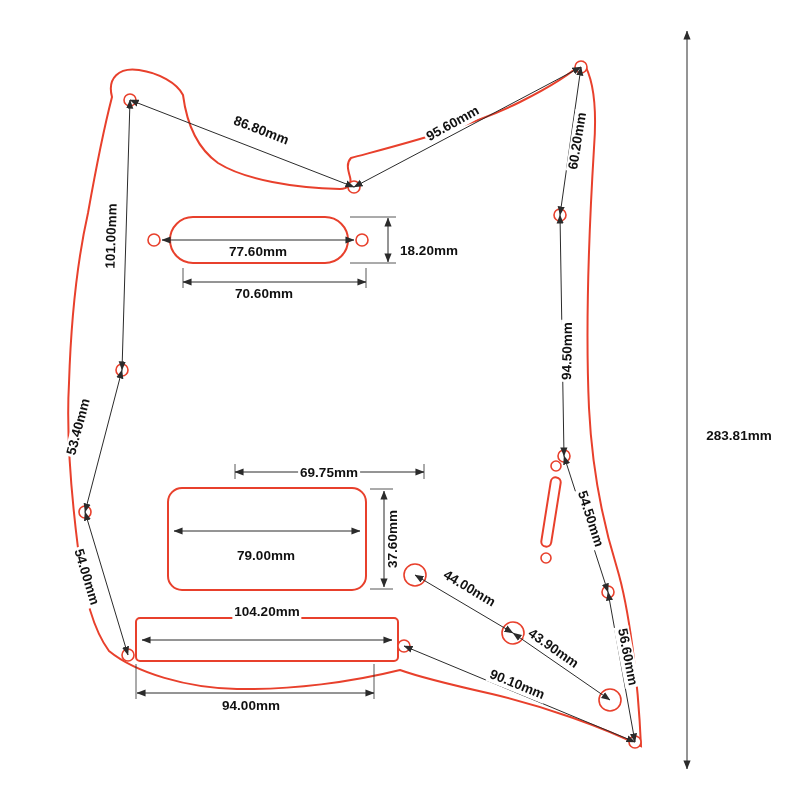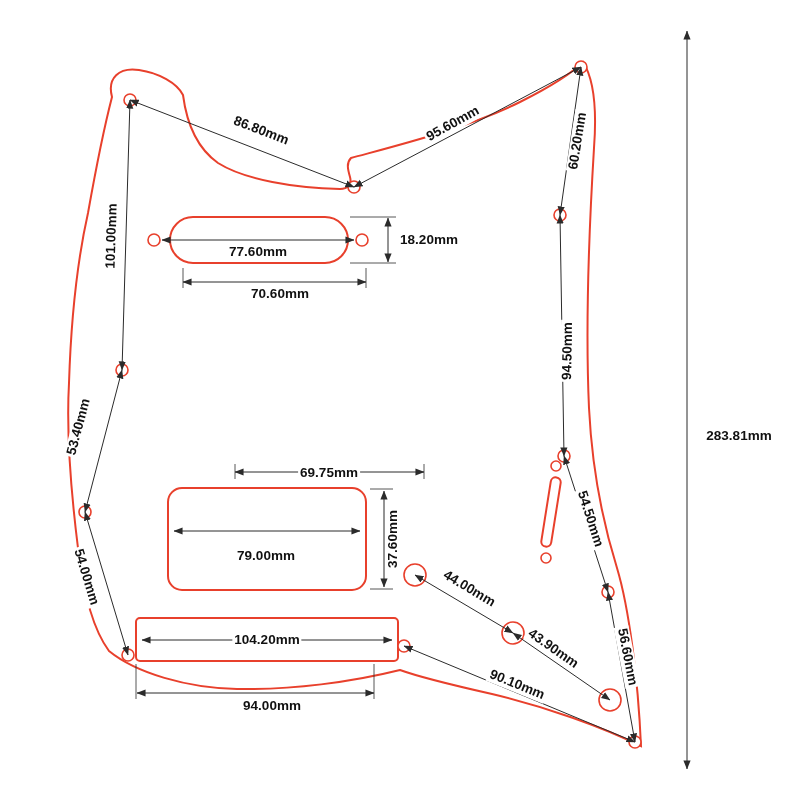--- a/index.html
+++ b/index.html
@@ -130,22 +130,22 @@
   <div class="dim-label" style="left:112px; top:236px; --rot:-88deg">101.00mm</div>
   <div class="dim-label" style="left:79px;  top:427px; --rot:-75deg">53.40mm</div>
   <div class="dim-label" style="left:86px;  top:577px; --rot:73deg">54.00mm</div>
   <div class="dim-label" style="left:568px; top:351px; --rot:-89deg">94.50mm</div>
   <div class="dim-label" style="left:590px; top:519px; --rot:72deg">54.50mm</div>
   <div class="dim-label" style="left:627px; top:657px; --rot:79deg">56.60mm</div>
   <div class="dim-label" style="left:517px; top:685px; --rot:22deg">90.10mm</div>
   <div class="dim-label" style="left:469px; top:589px; --rot:31deg">44.00mm</div>
   <div class="dim-label" style="left:553px; top:649px; --rot:35deg">43.90mm</div>
   <div class="dim-label" style="left:258px; top:252px; --rot:0deg">77.60mm</div>
-  <div class="dim-label" style="left:429px; top:240px; --rot:0deg">18.20mm</div>
-  <div class="dim-label" style="left:280px; top:294px; --rot:0deg">70.60mm</div>
+  <div class="dim-label" style="left:429px; top:251px; --rot:0deg">18.20mm</div>
+  <div class="dim-label" style="left:264px; top:294px; --rot:0deg">70.60mm</div>
   <div class="dim-label" style="left:329px; top:473px; --rot:0deg">69.75mm</div>
   <div class="dim-label" style="left:266px; top:556px; --rot:0deg">79.00mm</div>
   <div class="dim-label" style="left:393px; top:539px; --rot:-90deg">37.60mm</div>
-  <div class="dim-label" style="left:267px; top:640px; --rot:0deg">104.20mm</div>
-  <div class="dim-label" style="left:272px; top:706px; --rot:0deg">94.00mm</div>
+  <div class="dim-label" style="left:267px; top:612px; --rot:0deg">104.20mm</div>
+  <div class="dim-label" style="left:251px; top:706px; --rot:0deg">94.00mm</div>
   <div class="dim-label" style="left:739px; top:436px; --rot:0deg">283.81mm</div>
 
 </div>
 
 </body></html>

